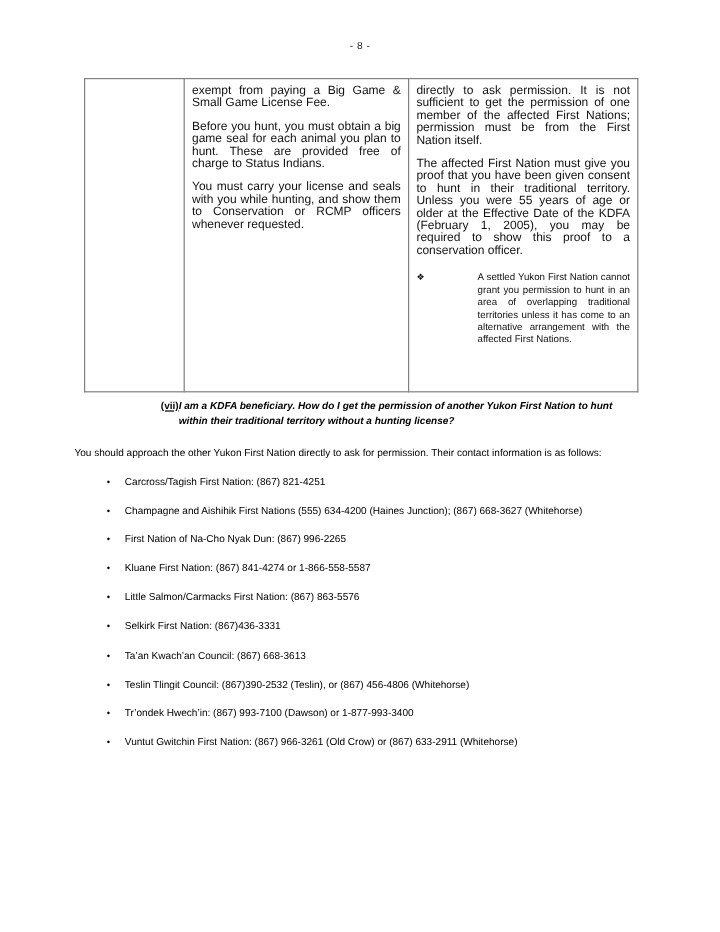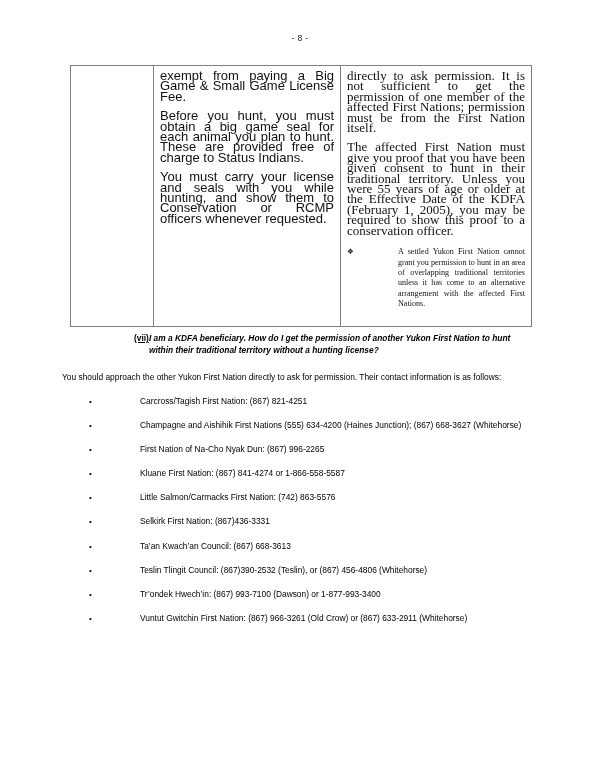--- a/index.html
+++ b/index.html
@@ -40,28 +40,28 @@
     border-collapse: collapse;
     table-layout: fixed;
   }
   .qa-table td {
     border: 1px solid #808080;
     vertical-align: top;
     padding: 0;
   }
   .col-label { width: 82px; }
   .col-mid   { width: 186px; }
-  .col-right { width: 190px; font-family: Liberation Serif, serif; }
+  .col-right { width: 190px; }
 
   .cell-inner {
     padding: 5px 6px 7px 6px;
   }
   .cell-inner p {
     margin: 0 0 9px 0;
-    font-size: 13px;
+    font-size: 10px;
     line-height: 10.4px;
     text-align: justify;
     color: #111111;
   }
   .cell-inner p:last-child { margin-bottom: 17px; }
 
   .cell-empty { height: 248px; }
 
   
   .floret-row {
@@ -135,21 +135,20 @@
     flex: 0 0 42px;
     padding-left: 27px;
     box-sizing: border-box;
     font-size: 8px;
     line-height: 11.6px;
   }
   .bullet-text {
     flex: 1 1 auto;
     font-size: 8.4px;
     line-height: 11.6px;
-    margin-left: 36px;
   }
   .bullet-text.justify { text-align: justify; }
 </style>
 </head>
 <body>
 
 <div class="page">
 
   <div class="page-number">- 8 -</div>
 
@@ -204,21 +203,21 @@
       <div class="bullet-text">First Nation of Na-Cho Nyak Dun: (867) 996-2265</div>
     </div>
 
     <div class="contact-item">
       <div class="bullet-mark">•</div>
       <div class="bullet-text">Kluane First Nation: (867) 841-4274 or 1-866-558-5587</div>
     </div>
 
     <div class="contact-item">
       <div class="bullet-mark">•</div>
-      <div class="bullet-text">Little Salmon/Carmacks First Nation: (742) 863-5576</div>
+      <div class="bullet-text">Little Salmon/Carmacks First Nation: (867) 863-5576</div>
     </div>
 
     <div class="contact-item">
       <div class="bullet-mark">•</div>
       <div class="bullet-text">Selkirk First Nation: (867)436-3331</div>
     </div>
 
     <div class="contact-item">
       <div class="bullet-mark">•</div>
       <div class="bullet-text">Ta’an Kwach’an Council: (867) 668-3613</div>

